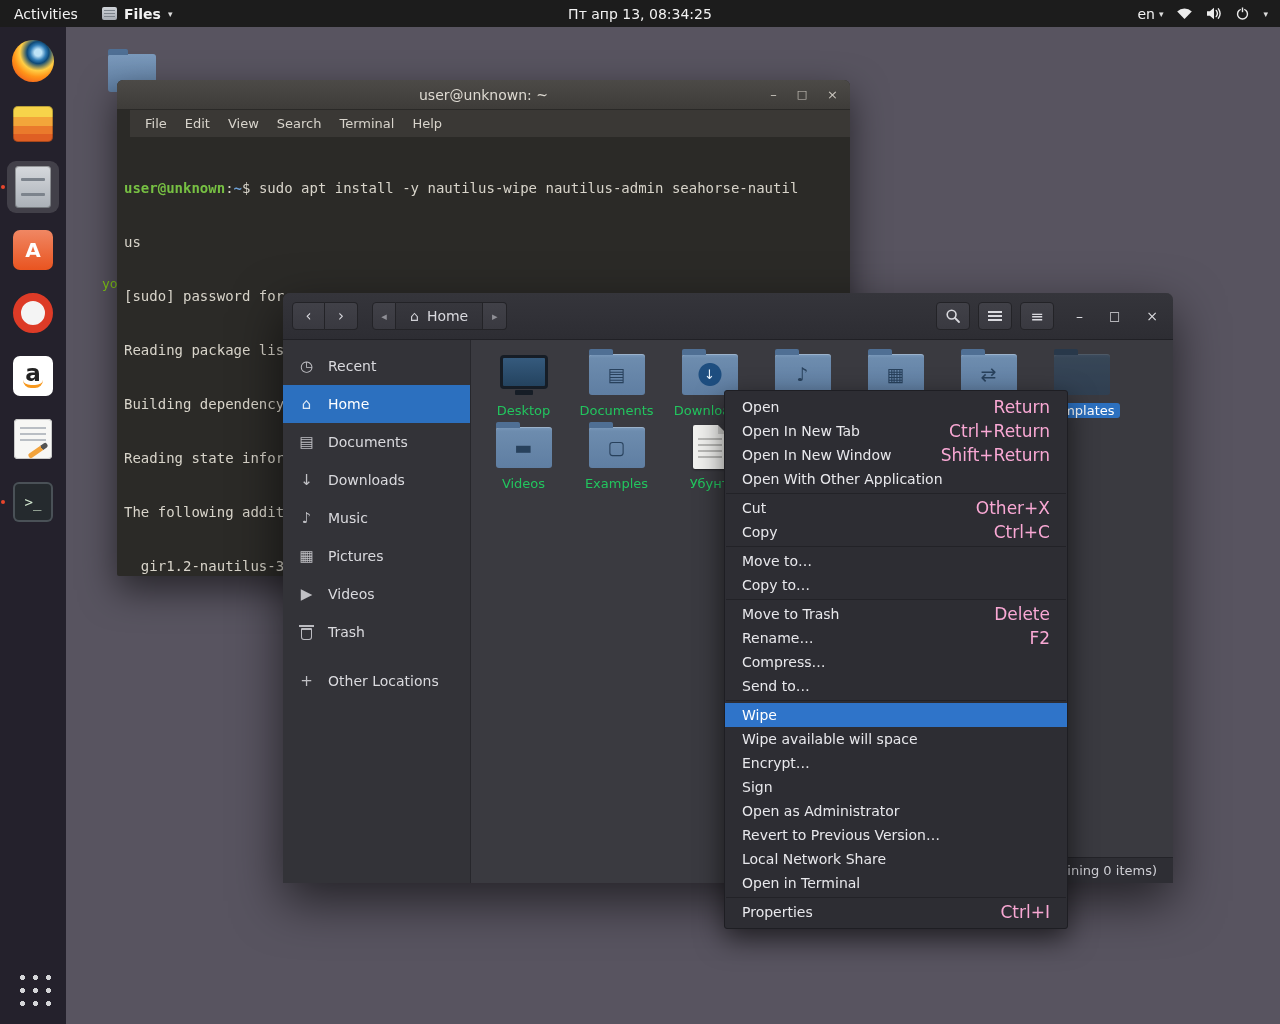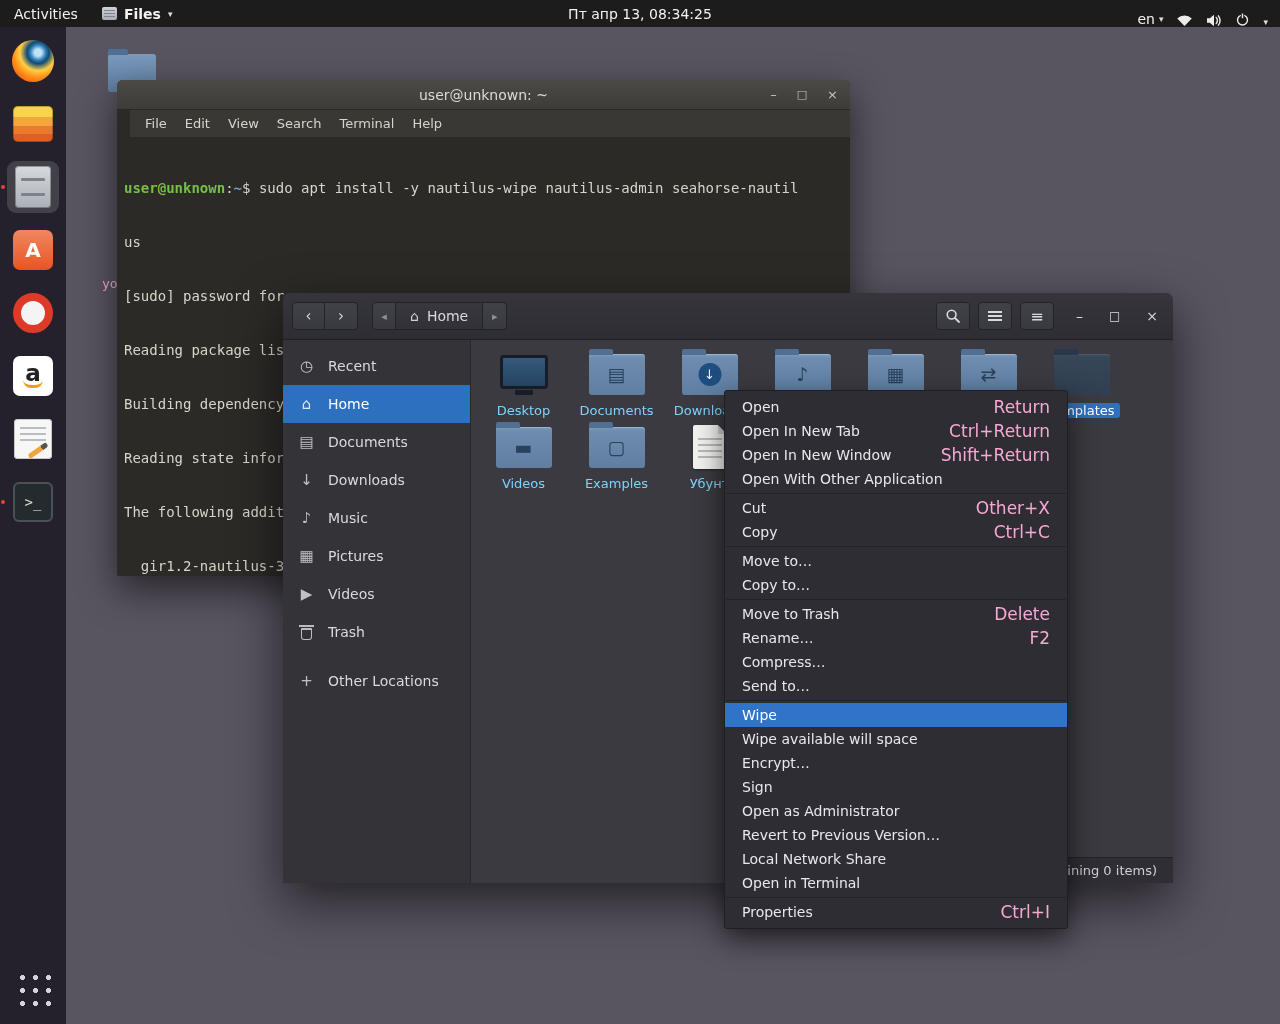--- a/index.html
+++ b/index.html
@@ -8,21 +8,21 @@
 
   
   .topbar { position:absolute; top:0; left:0; width:100%; height:27px; background:#1c1c1c;
             color:#f2f2f2; display:flex; align-items:center; z-index:100; font-size:14px; }
   .tb-activities { padding:8px 14px; height:100%; display:flex; align-items:center; cursor:default; }
   .tb-app { display:flex; align-items:center; gap:7px; padding:0 10px; height:100%; font-weight:bold; }
   .tb-appicon { width:15px; height:13px; border-radius:2px; background:linear-gradient(#cfd3d8,#a8adb4); position:relative; }
   .tb-appicon::before { content:""; position:absolute; left:2px; right:2px; top:3px; height:7px;
             background:repeating-linear-gradient(to bottom,#7d848c 0 1px,transparent 1px 3px); }
   .tb-clock { position:absolute; left:50%; transform:translateX(-50%); top:0; height:27px; display:flex; align-items:center; }
-  .tb-right { margin-left:auto; display:flex; align-items:flex-end; gap:13px; padding-right:12px; height:100%; }
+  .tb-right { margin-left:auto; display:flex; align-items:center; gap:13px; padding-right:12px; height:100%; }
   .tb-lang { display:flex; align-items:center; gap:4px; }
   .tb-chev { font-size:9px; opacity:.9; }
 
   
   .dock { position:absolute; top:27px; left:0; bottom:0; width:66px; background:rgba(32,29,40,.93);
           z-index:90; display:flex; flex-direction:column; align-items:center; padding:8px 0 10px; gap:11px; }
   .dock-item { width:52px; height:52px; border-radius:9px; display:flex; align-items:center; justify-content:center; position:relative; flex:none; }
   .dock-item.active { background:rgba(255,255,255,.14); }
   .dock-dot { position:absolute; left:-6px; top:50%; transform:translateY(-50%); width:4px; height:4px; border-radius:50%; background:#e8452c; }
   .dock-item.last { margin-top:auto; }
@@ -48,21 +48,21 @@
     background:linear-gradient(90deg,#f2a33c 70%, #555 70%); transform:rotate(-35deg); border-radius:2px; }
   .ic-term { width:40px; height:40px; border-radius:6px; background:#252a2e; box-shadow:inset 0 0 0 2px #4a5157;
     color:#d3e8d0; font-family:"DejaVu Sans Mono",monospace; font-size:14px; display:flex; align-items:center; justify-content:center; }
   .ic-apps { width:38px; height:38px; background-image:radial-gradient(#d4d5d8 2.4px,transparent 2.8px);
     background-size:13px 13px; background-position:2px 2px; }
 
   
   .desk-folder { position:absolute; left:108px; top:54px; width:48px; height:38px; z-index:5; border-radius:3px;
     background:linear-gradient(#7b9abc,#5f7ea2); }
   .desk-folder::before { content:""; position:absolute; top:-5px; left:0; width:20px; height:6px; background:#4f6f94; border-radius:2px 2px 0 0; }
-  .desk-fragment { position:absolute; left:102px; top:276px; z-index:5; color:#f9a8d4; font-family:"DejaVu Sans Mono",monospace; font-size:13px; }
+  .desk-fragment { position:absolute; left:102px; top:276px; z-index:5; color:#84cc16; font-family:"DejaVu Sans Mono",monospace; font-size:13px; }
 
   
   .terminal-window { position:absolute; left:117px; top:80px; width:733px; height:496px; z-index:10;
     background:#2b2a27; border-radius:6px 6px 2px 2px; box-shadow:0 14px 36px rgba(0,0,0,.55); }
   .term-titlebar { height:30px; background:linear-gradient(#4c4a47,#3e3c39); border-bottom:1px solid #2a2927;
     border-radius:6px 6px 0 0; position:relative; display:flex; align-items:center; justify-content:center; color:#dedad2; font-size:14px; }
   .term-winbtns { position:absolute; right:12px; top:0; height:100%; display:flex; align-items:center; gap:20px; color:#c9c5bd; font-size:13px; }
   .term-menubar { height:27px; background:#3a3835; display:flex; align-items:center; padding-left:6px; color:#d8d4cc; font-size:13px;margin-left:13px; }
   .term-menubar .tmenu { padding:0 9px; }
   .term-body { position:absolute; left:0; right:0; top:58px; bottom:0; padding:5px 7px; overflow:hidden;
@@ -103,21 +103,21 @@
   .sb-item.selected { background:#2c70bf; color:#fff; }
   .sb-item.other { margin-top:11px; }
   .trash-glyph { display:inline-block; width:11px; height:12px; border:1px solid #d5d5da; border-top-width:2px;
     border-radius:1px 1px 3px 3px; position:relative; margin-top:3px; }
   .trash-glyph::before { content:""; position:absolute; top:-5px; left:-3px; width:15px; height:2px; background:#d5d5da; }
 
   .fw-content { position:absolute; left:188px; top:47px; right:0; bottom:0; background:#3a3a40;
     padding:10px 6px; display:flex; flex-wrap:wrap; align-content:flex-start; }
   .grid-cell { width:93px; height:73px; display:flex; flex-direction:column; align-items:center; }
   .gicon { height:48px; display:flex; align-items:center; justify-content:center; position:relative; }
-  .glabel { margin-top:5px; font-size:13px; color:#7dd3fc; white-space:nowrap; }
+  .glabel { margin-top:5px; font-size:13px; color:#22c55e; white-space:nowrap; }
   .glabel.selected { background:#2c70bf; border-radius:3px; padding:0 5px; color:#fff; }
 
   .folder { width:56px; height:41px; position:relative; border-radius:3px;
     background:linear-gradient(180deg,#7b9abc 0%,#6d8cae 10%,#5f7ea2 100%);
     box-shadow:inset 0 1px 0 rgba(255,255,255,.25); }
   .folder::before { content:""; position:absolute; top:-5px; left:0; width:24px; height:6px; background:#4f6f94; border-radius:2px 2px 0 0; }
   .folder.dark { filter:brightness(.5); }
   .emblem { position:absolute; left:0; top:0; width:100%; height:100%; display:flex; align-items:center;
     justify-content:center; color:#28415c; font-size:19px; }
   .emblem.circle { font-size:13px; color:#eaf2fa;

